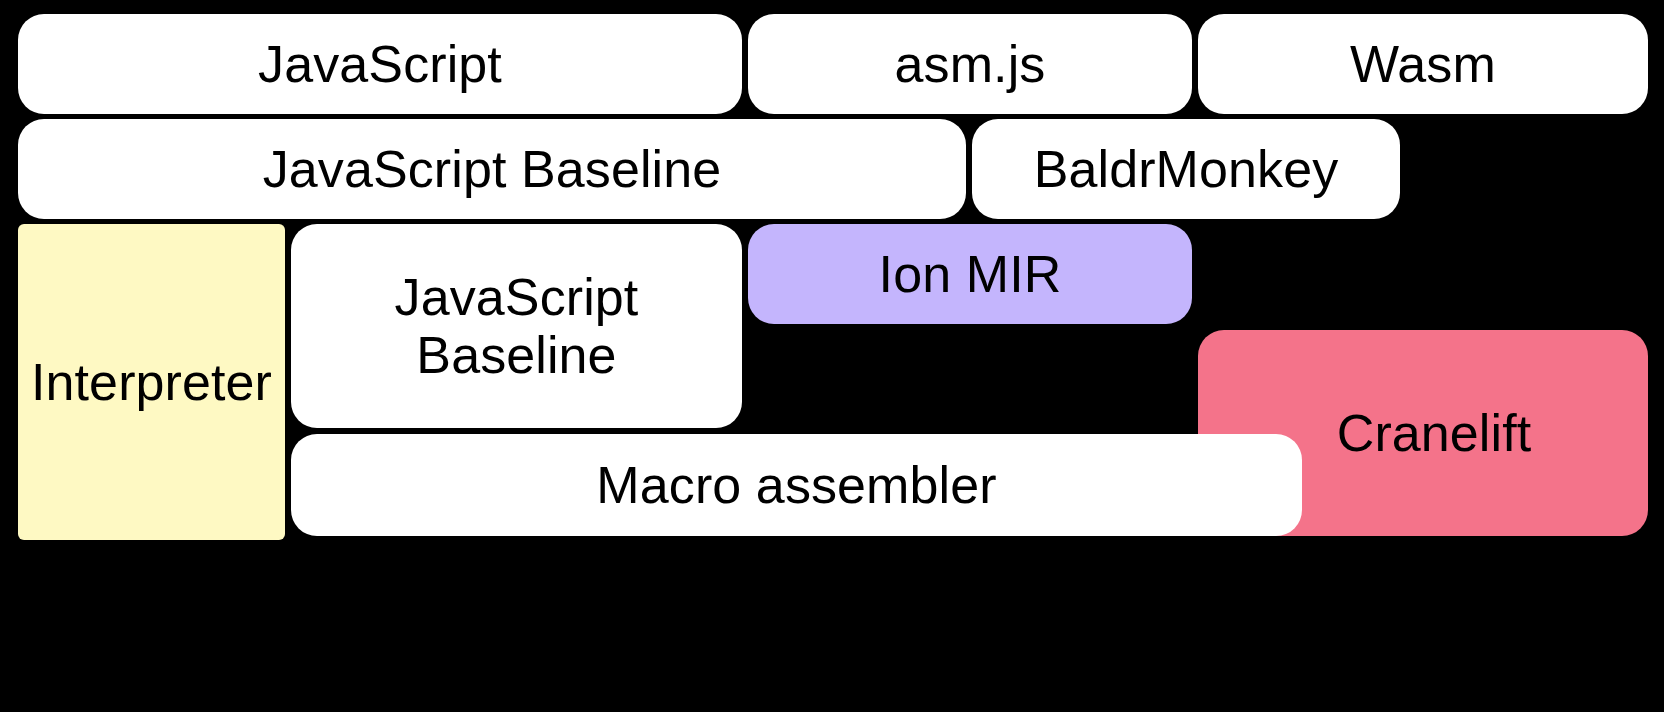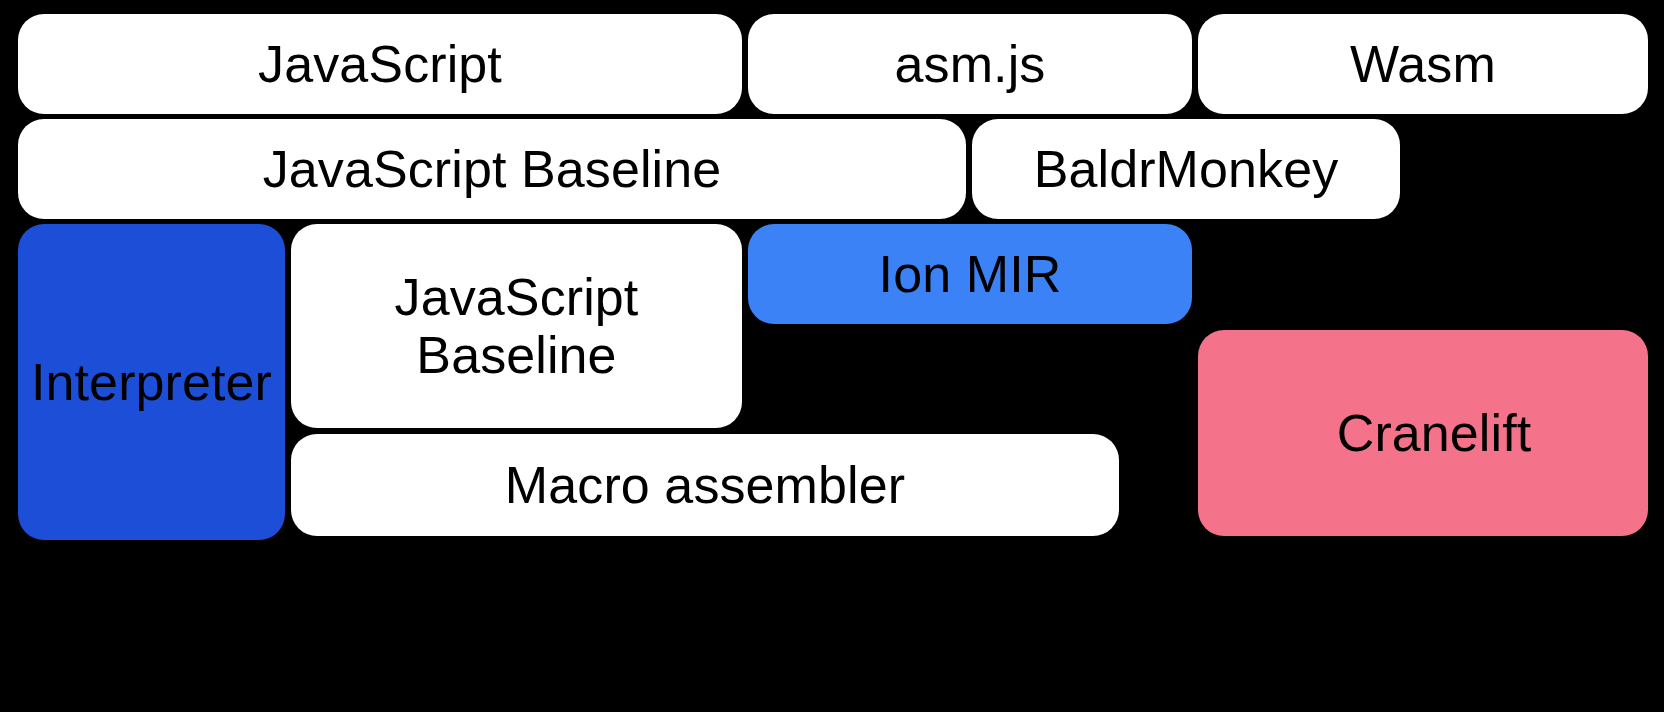--- a/index.html
+++ b/index.html
@@ -29,42 +29,42 @@
     color: #000000;
     font-size: 52px;
     line-height: 1.12;
     font-weight: 400;
     letter-spacing: 0.1px;
     padding: 2px 10px;
     white-space: pre-line;
     -webkit-font-smoothing: antialiased;
   }
   .fill-white { background: #FFFFFF; }
-  .fill-gray  { background: #1d4ed8; }
-  .fill-green { background: #3b82f6; }
+  .fill-gray  { background: #fef9c3; border-radius: 6px; }
+  .fill-green { background: #c4b5fd; }
   .fill-pink  { background: #F4738A; }
 
   
   #node-javascript      { left: 18px;   top: 14px;  width: 724px; height: 100px; }
   #node-asmjs           { left: 748px;  top: 14px;  width: 444px; height: 100px; }
   #node-wasm            { left: 1198px; top: 14px;  width: 450px; height: 100px; }
 
   
   #node-js-bytecode     { left: 18px;   top: 119px; width: 948px; height: 100px; }
   #node-baldrmonkey     { left: 972px;  top: 119px; width: 428px; height: 100px; }
 
   
   #node-interpreter     { left: 18px;   top: 224px; width: 267px; height: 316px; }
   #node-js-baseline     { left: 291px;  top: 224px; width: 451px; height: 204px; }
   #node-ion-mir         { left: 748px;  top: 224px; width: 444px; height: 100px; }
   #node-ion-lir         { left: 748px;  top: 330px; width: 444px; height: 98px;  }
   #node-cranelift       { left: 1198px; top: 330px; width: 450px; height: 206px; padding-left: 32px; }
 
   
-  #node-macro-assembler { left: 291px;  top: 434px; width: 828px; height: 102px; }
+  #node-macro-assembler { left: 291px;  top: 434px; width: 1011px; height: 102px; }
 
   
   #node-native-code     { left: 291px;  top: 543px; width: 1357px; height: 102px; }
 </style>
 </head>
 <body>
 
 <div id="diagram">
 
   <div class="node fill-white" id="node-javascript">JavaScript</div>

